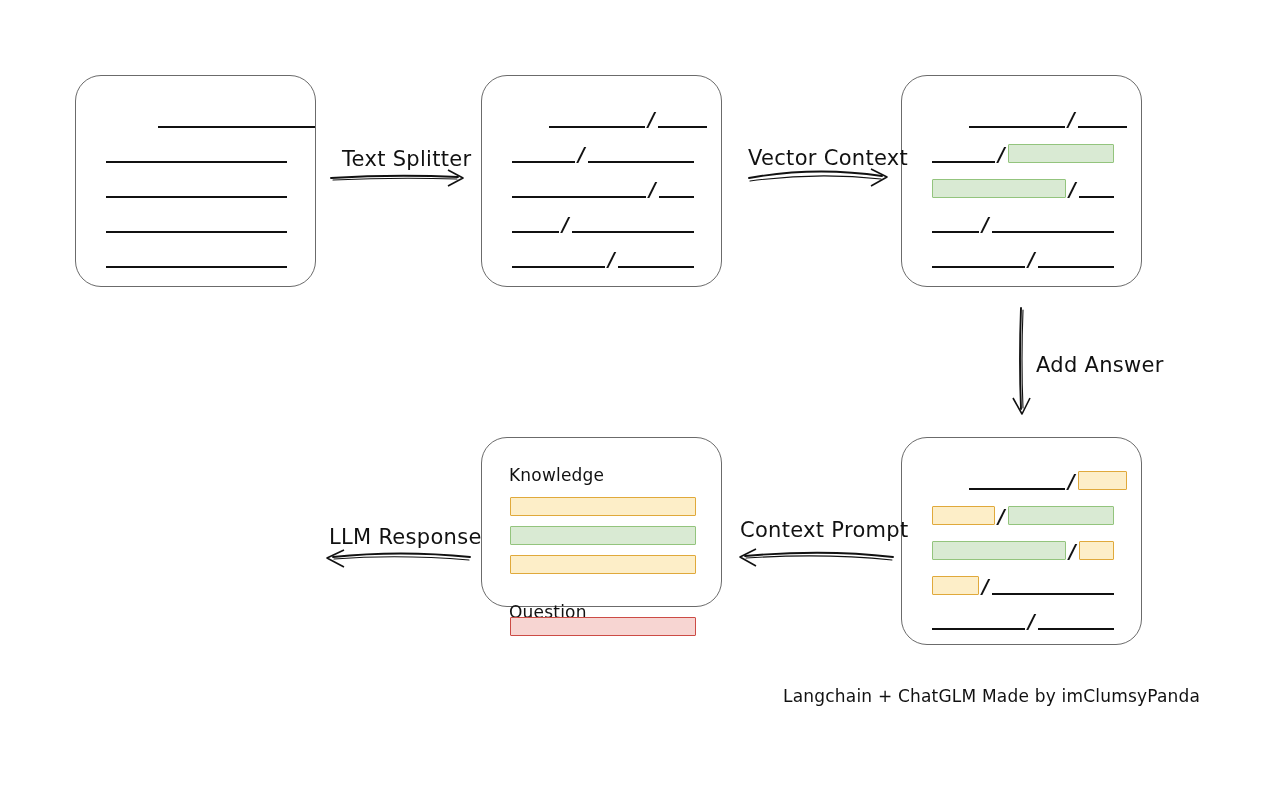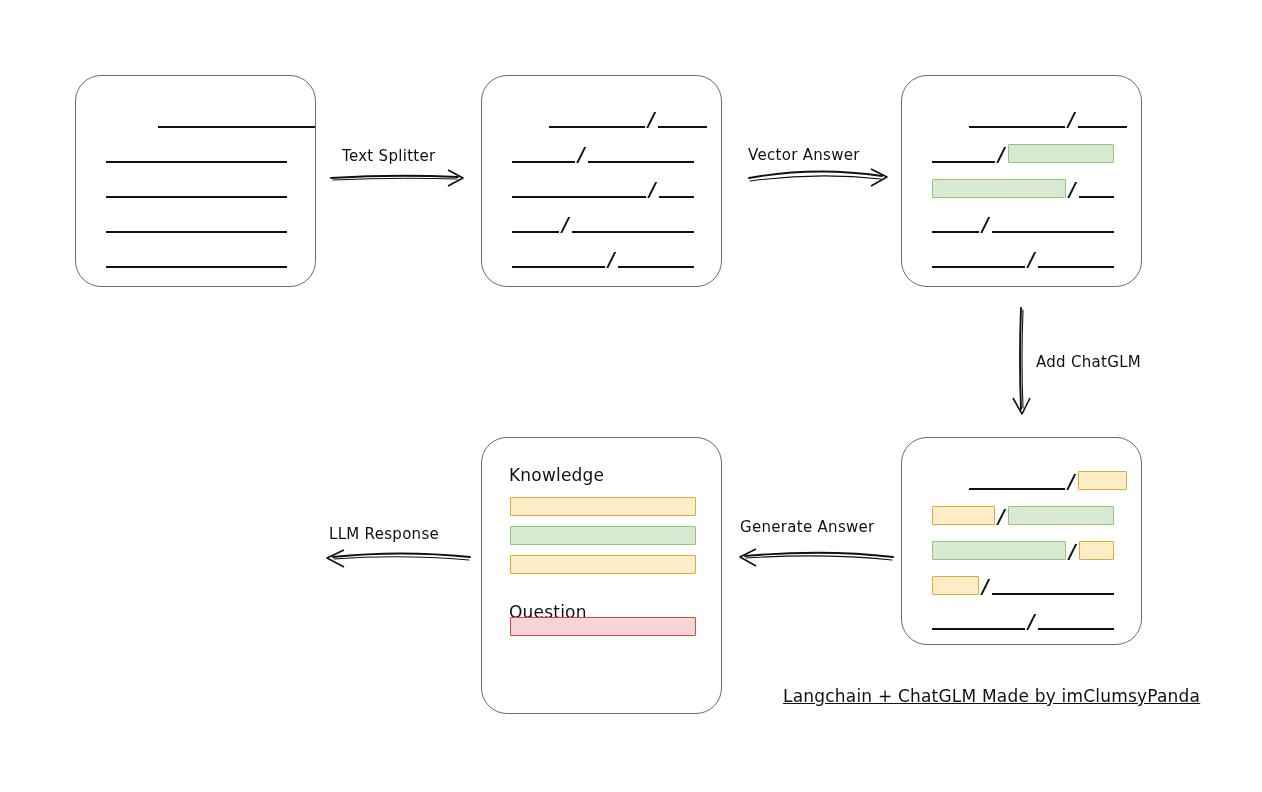--- a/index.html
+++ b/index.html
@@ -88,35 +88,34 @@
     font-size: 17px;
     letter-spacing: 0.2px;
     color: #111;
     white-space: nowrap;
   }
 
   
   .arrow-label {
     position: absolute;
     font-family: "DejaVu Sans", sans-serif;
-    font-size: 15px;
+    font-size: 21px;
     letter-spacing: 0.3px;
     color: #111;
     white-space: nowrap;
   }
 
   
   .footer {
     position: absolute;
     font-family: "DejaVu Sans", sans-serif;
     font-size: 17px;
     letter-spacing: 0.2px;
     color: #111;
     white-space: nowrap;
-    text-decoration: underline;
   }
 
   svg.arrows {
     position: absolute;
     left: 0; top: 0;
     width: 1262px;
     height: 792px;
     pointer-events: none;
   }
 </style>
@@ -261,21 +260,21 @@
           <span class="seg" style="width: 122px;"></span>
         </div>
         <div class="row" style="top: 172px; padding-left: 30px;">
           <span class="seg" style="width: 93px;"></span>
           <span class="slash">/</span>
           <span class="seg" style="width: 76px;"></span>
         </div>
       </div>
   </div>
 
-  <div class="doc-box" style="left:481px; top:437px; width:241px; height:277px;">
+  <div class="doc-box" style="left:481px; top:437px; width:241px; height:170px;">
     <div class="box-label" style="left:27px; top:27px;">Knowledge</div>
     <div class="rows">
         <div class="row" style="top: 58px; padding-left: 28px;">
           <span class="seg block yellow" style="width: 186px;"></span>
         </div>
         <div class="row" style="top: 87px; padding-left: 28px;">
           <span class="seg block green" style="width: 186px;"></span>
         </div>
         <div class="row" style="top: 116px; padding-left: 28px;">
           <span class="seg block yellow" style="width: 186px;"></span>
@@ -284,20 +283,20 @@
     <div class="box-label" style="left:27px; top:148px;margin-top:16px;">Question</div>
     <div class="rows">
         <div class="row" style="top: 178px; padding-left: 28px;">
           <span class="seg block red" style="width: 186px;"></span>
         </div>
       </div>
   </div>
 
 
   <div class="arrow-label" style="left:342px; top:147px;">Text Splitter</div>
-  <div class="arrow-label" style="left:748px; top:146px;">Vector Answer</div>
-  <div class="arrow-label" style="left:1036px; top:353px;">Add ChatGLM</div>
-  <div class="arrow-label" style="left:740px; top:518px;">Generate Answer</div>
+  <div class="arrow-label" style="left:748px; top:146px;">Vector Context</div>
+  <div class="arrow-label" style="left:1036px; top:353px;">Add Answer</div>
+  <div class="arrow-label" style="left:740px; top:518px;">Context Prompt</div>
   <div class="arrow-label" style="left:329px; top:525px;text-align:right;">LLM Response</div>
 
   <div class="footer" style="left:783px; top:686px;">Langchain + ChatGLM Made by imClumsyPanda</div>
 
 </div>
 
 </body></html>

